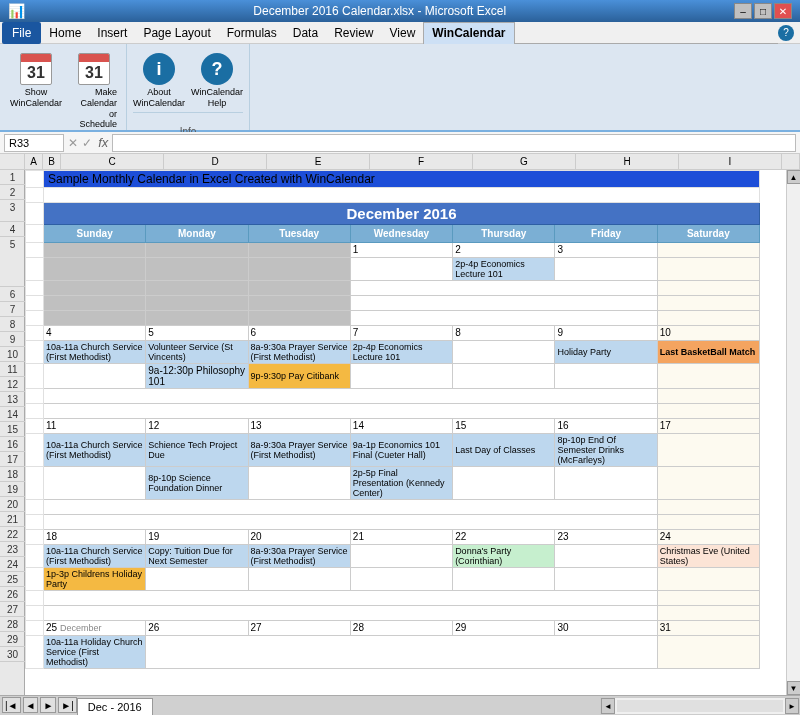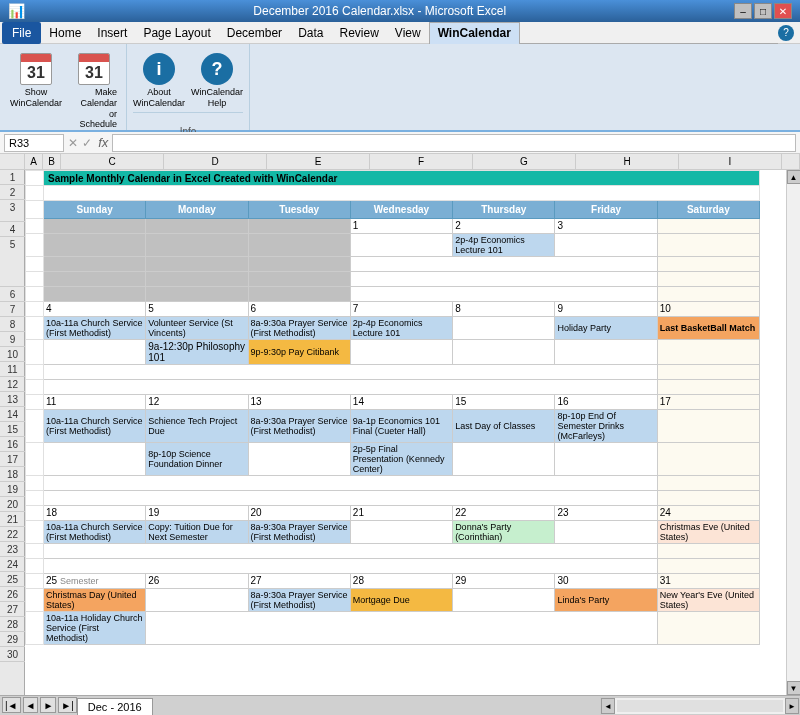--- a/index.html
+++ b/index.html
@@ -52,21 +52,21 @@
       <div class="title-btn">□</div>
       <div class="title-btn" style="background:#e05050;color:white;">✕</div>
     </div>
   </div>
 
   <div class="menu-bar">
     <div class="menu-item active" style="background:#1a56a0;color:white;padding:2px 10px;border-radius:2px;">File</div>
     <div class="menu-item">Home</div>
     <div class="menu-item">Insert</div>
     <div class="menu-item">Page Layout</div>
-    <div class="menu-item">December</div>
+    <div class="menu-item">Formulas</div>
     <div class="menu-item">Data</div>
     <div class="menu-item">Review</div>
     <div class="menu-item">View</div>
     <div class="menu-item" style="background:#cde0f5;border:1px solid #aaa;border-bottom:none;font-weight:bold;">WinCalendar</div>
     <div style="flex:1;border-bottom:1px solid #aaa;height:22px;"></div>
     <div style="display:flex;align-items:center;gap:4px;font-size:11px;padding-right:4px;">
       <span style="background:#1a6ea3;color:white;border-radius:50%;width:16px;height:16px;display:flex;align-items:center;justify-content:center;font-size:10px;cursor:pointer;">?</span>
     </div>
   </div>
 
@@ -166,28 +166,32 @@
         <div class="rn" style="height:15px;">29</div>
         <div class="rn" style="height:15px;">30</div>
       </div>
 
       <div style="flex:1;overflow:hidden;">
         <table style="border-collapse:collapse;width:735px;table-layout:fixed;">
 
           <tbody>
               <tr style="height:15px;">
             <td style="width:18px;border:1px solid #e0e0e0;"></td>
-            <td colspan="7" style="border:1px solid #e0e0e0;background:#14b8a6;font-size:10px;font-weight:bold;padding:1px 4px;">Sample Monthly Calendar in Excel Created with WinCalendar</td>
+            <td colspan="7" style="border:1px solid #e0e0e0;background:#1d4ed8;font-size:12px;font-weight:normal;padding:1px 4px;">Sample Monthly Calendar in Excel Created with WinCalendar</td>
           </tr>
 
           <tr style="height:15px;">
             <td style="width:18px;border:1px solid #e0e0e0;"></td>
             <td colspan="7" style="border:1px solid #e0e0e0;background:white;"></td>
           </tr>
 
+          <tr style="height:22px;">
+            <td style="width:18px;border:1px solid #e0e0e0;"></td>
+            <td colspan="7" style="background:#4472c4;color:white;text-align:center;font-size:15px;font-weight:bold;border:1px solid #2e5fa3;padding:2px;">December 2016</td>
+          </tr>
 
           <tr style="height:18px;">
             <td style="width:18px;border:1px solid #e0e0e0;"></td>
             <td style="width:103px;background:#7bafd4;color:white;text-align:center;font-weight:bold;font-size:10px;border:1px solid #5a9abf;">Sunday</td>
             <td style="width:103px;background:#7bafd4;color:white;text-align:center;font-weight:bold;font-size:10px;border:1px solid #5a9abf;">Monday</td>
             <td style="width:103px;background:#7bafd4;color:white;text-align:center;font-weight:bold;font-size:10px;border:1px solid #5a9abf;">Tuesday</td>
             <td style="width:103px;background:#7bafd4;color:white;text-align:center;font-weight:bold;font-size:10px;border:1px solid #5a9abf;">Wednesday</td>
             <td style="width:103px;background:#7bafd4;color:white;text-align:center;font-weight:bold;font-size:10px;border:1px solid #5a9abf;">Thursday</td>
             <td style="width:103px;background:#7bafd4;color:white;text-align:center;font-weight:bold;font-size:10px;border:1px solid #5a9abf;">Friday</td>
             <td style="width:103px;background:#7bafd4;color:white;text-align:center;font-weight:bold;font-size:10px;border:1px solid #5a9abf;">Saturday</td>
@@ -335,51 +339,51 @@
             <td style="background:#bdd7ee;border:1px solid #ccc;font-size:9px;padding:1px 2px;">10a-11a Church Service (First Methodist)</td>
             <td style="background:#bdd7ee;border:1px solid #ccc;font-size:9px;padding:1px 2px;">Copy: Tuition Due for Next Semester</td>
             <td style="background:#bdd7ee;border:1px solid #ccc;font-size:9px;padding:1px 2px;">8a-9:30a Prayer Service (First Methodist)</td>
             <td style="background:white;border:1px solid #ccc;"></td>
             <td style="background:#c6efce;border:1px solid #ccc;font-size:9px;padding:1px 2px;">Donna's Party (Corinthian)</td>
             <td style="background:white;border:1px solid #ccc;"></td>
             <td style="background:#fce4d6;border:1px solid #ccc;font-size:9px;padding:1px 2px;">Christmas Eve (United States)</td>
           </tr>
           <tr style="height:15px;">
             <td style="border:1px solid #e0e0e0;"></td>
-            <td colspan="6" style="border:1px solid #ccc;"></td>
-            <td style="background:#fdfaf0;border:1px solid #ccc;"></td>
-          </tr>
-          <tr style="height:15px;">
-            <td style="border:1px solid #e0e0e0;"></td>
-            <td colspan="6" style="border:1px solid #ccc;"></td>
-            <td style="background:#fdfaf0;border:1px solid #ccc;"></td>
-          </tr>
-
-          <tr style="height:15px;">
-            <td style="border:1px solid #e0e0e0;"></td>
-            <td style="background:white;border:1px solid #ccc;vertical-align:top;font-size:10px;padding:1px 2px;">25 <span style="color:#888;font-size:9px;">Semester</span></td>
+            <td style="background:#f4b942;border:1px solid #ccc;font-size:9px;padding:1px 2px;">1p-3p Childrens Holiday Party</td>
+            <td style="background:white;border:1px solid #ccc;"></td>
+            <td style="background:white;border:1px solid #ccc;"></td>
+            <td style="background:white;border:1px solid #ccc;"></td>
+            <td style="background:white;border:1px solid #ccc;"></td>
+            <td style="background:white;border:1px solid #ccc;"></td>
+            <td style="background:#fdfaf0;border:1px solid #ccc;"></td>
+          </tr>
+          <tr style="height:15px;">
+            <td style="border:1px solid #e0e0e0;"></td>
+            <td colspan="6" style="border:1px solid #ccc;"></td>
+            <td style="background:#fdfaf0;border:1px solid #ccc;"></td>
+          </tr>
+          <tr style="height:15px;">
+            <td style="border:1px solid #e0e0e0;"></td>
+            <td colspan="6" style="border:1px solid #ccc;"></td>
+            <td style="background:#fdfaf0;border:1px solid #ccc;"></td>
+          </tr>
+
+          <tr style="height:15px;">
+            <td style="border:1px solid #e0e0e0;"></td>
+            <td style="background:white;border:1px solid #ccc;vertical-align:top;font-size:10px;padding:1px 2px;">25 <span style="color:#888;font-size:9px;">December</span></td>
             <td style="background:white;border:1px solid #ccc;vertical-align:top;font-size:10px;padding:1px 2px;">26</td>
             <td style="background:white;border:1px solid #ccc;vertical-align:top;font-size:10px;padding:1px 2px;">27</td>
             <td style="background:white;border:1px solid #ccc;vertical-align:top;font-size:10px;padding:1px 2px;">28</td>
             <td style="background:white;border:1px solid #ccc;vertical-align:top;font-size:10px;padding:1px 2px;">29</td>
             <td style="background:white;border:1px solid #ccc;vertical-align:top;font-size:10px;padding:1px 2px;">30</td>
             <td style="background:#fdfaf0;border:1px solid #ccc;vertical-align:top;font-size:10px;padding:1px 2px;">31</td>
           </tr>
           <tr style="height:15px;">
             <td style="border:1px solid #e0e0e0;"></td>
-            <td style="background:#f4a460;border:1px solid #ccc;font-size:9px;padding:1px 2px;">Christmas Day (United States)</td>
-            <td style="background:white;border:1px solid #ccc;"></td>
-            <td style="background:#bdd7ee;border:1px solid #ccc;font-size:9px;padding:1px 2px;">8a-9:30a Prayer Service (First Methodist)</td>
-            <td style="background:#f4b942;border:1px solid #ccc;font-size:9px;padding:1px 2px;">Mortgage Due</td>
-            <td style="background:white;border:1px solid #ccc;"></td>
-            <td style="background:#f4a460;border:1px solid #ccc;font-size:9px;padding:1px 2px;">Linda's Party</td>
-            <td style="background:#fce4d6;border:1px solid #ccc;font-size:9px;padding:1px 2px;">New Year's Eve (United States)</td>
-          </tr>
-          <tr style="height:15px;">
-            <td style="border:1px solid #e0e0e0;"></td>
             <td style="background:#bdd7ee;border:1px solid #ccc;font-size:9px;padding:1px 2px;">10a-11a Holiday Church Service (First Methodist)</td>
             <td colspan="5" style="border:1px solid #ccc;"></td>
             <td style="background:#fdfaf0;border:1px solid #ccc;"></td>
           </tr>
 
         </tbody>
           </table>
       </div>
 
       <div style="width:14px;background:#f0f0f0;border-left:1px solid #ccc;display:flex;flex-direction:column;align-items:center;">

